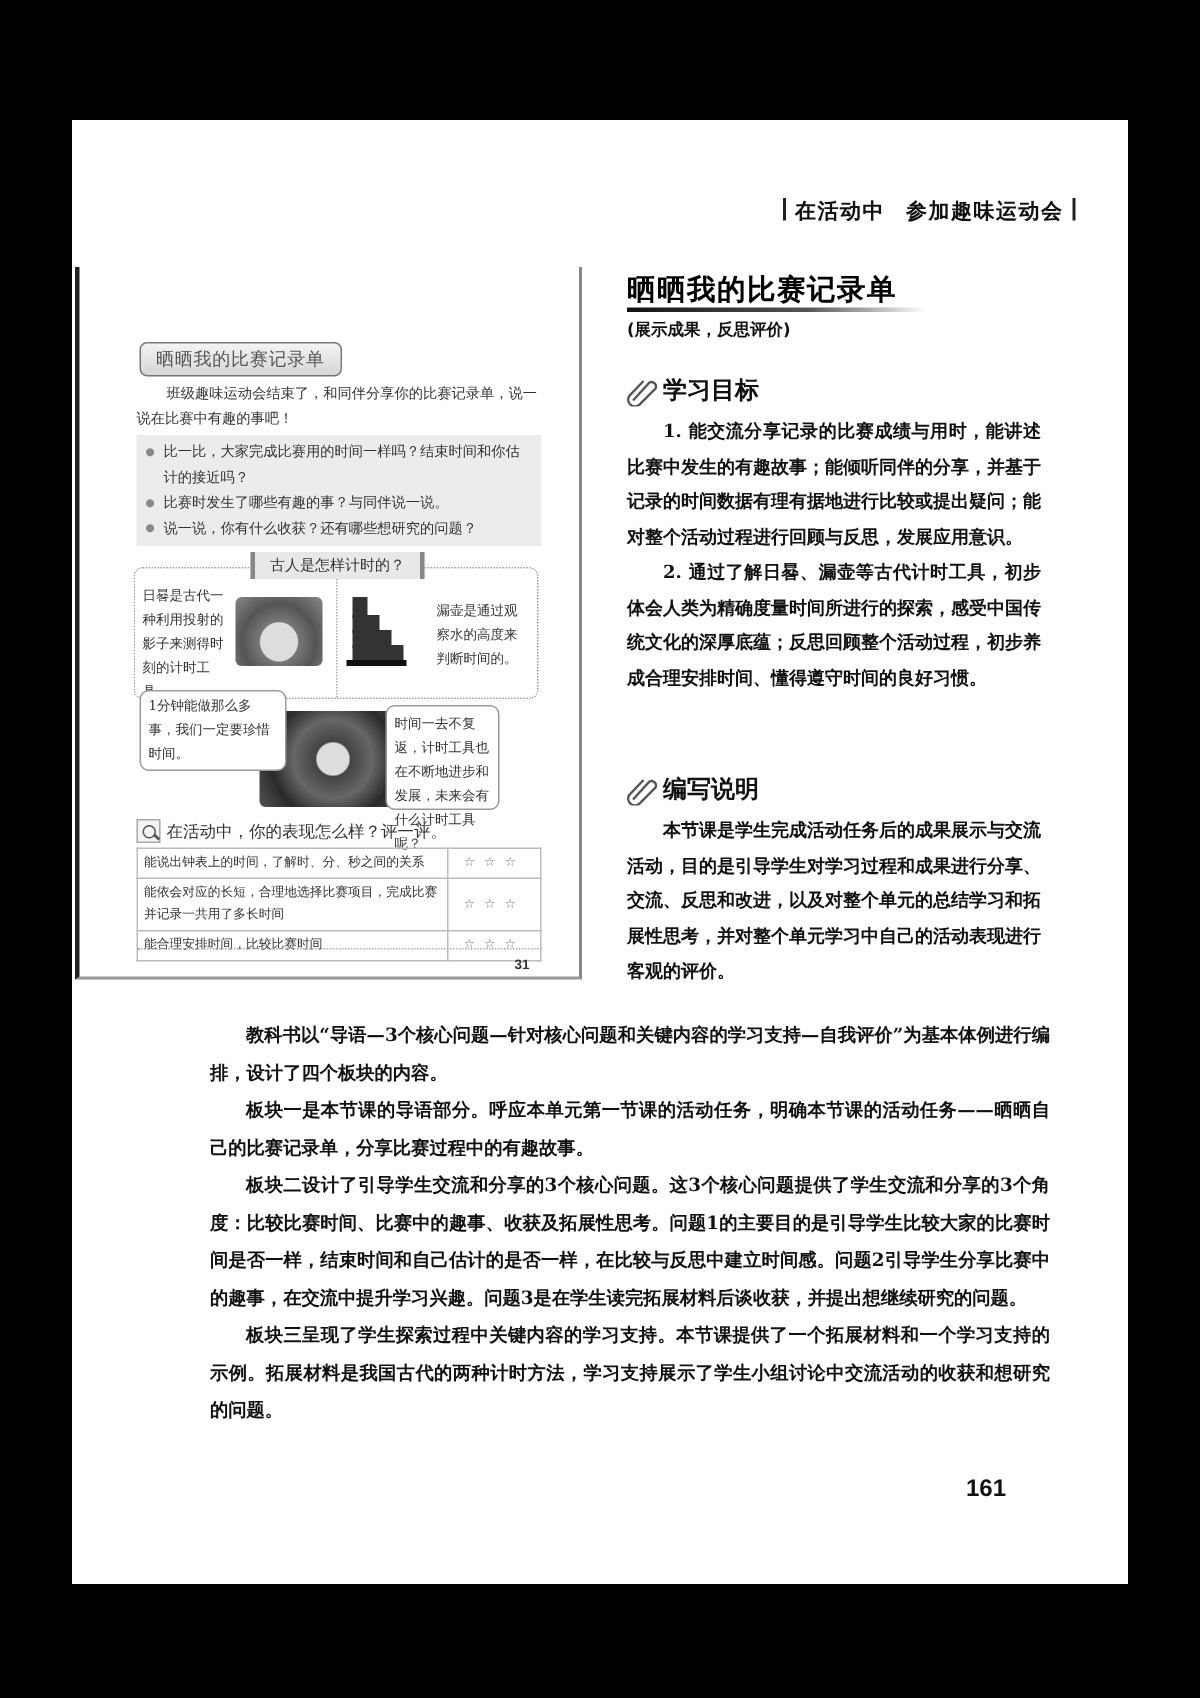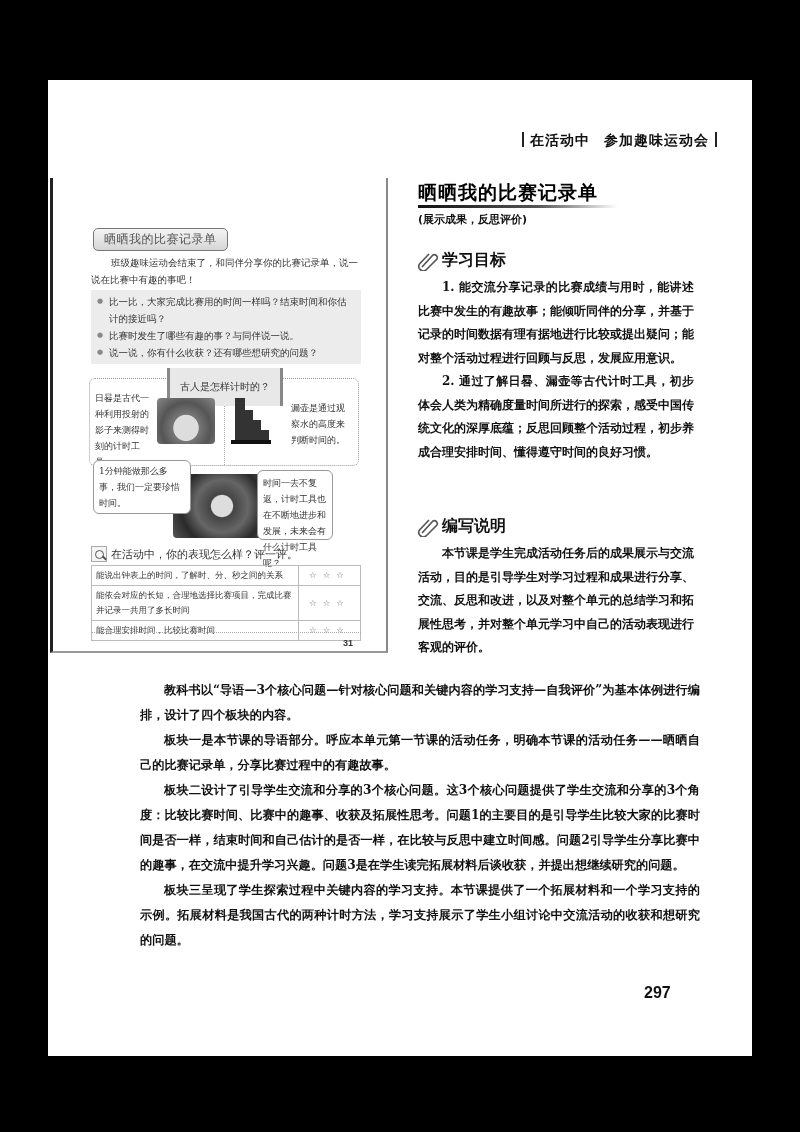--- a/index.html
+++ b/index.html
@@ -16,21 +16,21 @@
   
   .book { position: absolute; left: 2px; top: 98px; width: 338px; height: 475px; border: 2px solid #333; border-top: none; border-right: 2px solid #888; border-bottom: 2px solid #999; border-left: 3px solid #222; background: #fff; }
   .book .pill { position: absolute; left: 40px; top: 50px; padding: 2px 10px; border: 1px solid #777; border-radius: 5px; background: linear-gradient(#f4f4f4,#d6d6d6); font-family: "DejaVu Sans", sans-serif; font-size: 12px; color: #555; letter-spacing: 0.5px; }
   .book .intro { position: absolute; left: 38px; top: 76px; width: 270px; font-size: 9.5px; line-height: 17px; color: #333; text-indent: 20px; }
   .book .qbox { position: absolute; left: 38px; top: 112px; width: 270px; background: #ececec; padding: 3px 6px; font-size: 9.5px; line-height: 17px; color: #333; }
   .book .qbox .q { padding-left: 12px; position: relative; }
   .book .qbox .q::before { content: "●"; position: absolute; left: 0; font-size: 7px; color: #888; }
 
   .book .ancient { position: absolute; left: 36px; top: 200px; width: 270px; height: 88px; border: 1px dotted #999; border-radius: 6px; }
   .book .ancient .divider { position: absolute; left: 134px; top: 0; bottom: 0; border-left: 1px dotted #aaa; }
-  .book .ancient-title { position: absolute; left: 114px; top: 190px; padding: 12px 10px; background: #e8e8e8; border-left: 3px solid #888; border-right: 3px solid #888; font-size: 10px; color: #333; }
+  .book .ancient-title { position: absolute; left: 114px; top: 190px; padding: 2px 10px; background: #e8e8e8; border-left: 3px solid #888; border-right: 3px solid #888; font-size: 10px; color: #333; }
   .book .sundial-text { position: absolute; left: 42px; top: 212px; width: 56px; font-size: 9px; line-height: 16px; color: #333; }
   .book .sundial-img { position: absolute; left: 104px; top: 220px; width: 58px; height: 46px; border-radius: 4px; background: radial-gradient(ellipse at 50% 65%, #ddd 0 30%, #777 32%, #555 60%, #888 100%); }
   .book .clepsydra-img { position: absolute; left: 178px; top: 220px; width: 40px; height: 46px; }
   .book .clepsydra-img div { position: absolute; background: #333; }
   .book .clepsydra-text { position: absolute; left: 238px; top: 222px; width: 62px; font-size: 9px; line-height: 16px; color: #333; }
 
   .book .bubble-left { position: absolute; left: 40px; top: 282px; width: 98px; padding: 2px 5px; border: 1px solid #999; border-radius: 6px; background: #fff; font-size: 9px; line-height: 16px; color: #333; z-index: 2; }
   .book .kids-img { position: absolute; left: 120px; top: 296px; width: 98px; height: 64px; border-radius: 4px; background: radial-gradient(circle at 50% 50%, #ddd 0 18%, #444 20%, #666 45%, #2a2a2a 70%, #555 100%); }
   .book .bubble-right { position: absolute; left: 204px; top: 292px; width: 76px; height: 70px; padding: 4px 5px; border: 1px solid #999; border-radius: 6px; background: #fff; font-size: 9px; line-height: 16px; color: #333; }
 
@@ -144,14 +144,14 @@
       </svg>
     <span>编写说明</span>
   </div>
   <div class="para indent notes">本节课是学生完成活动任务后的成果展示与交流活动，目的是引导学生对学习过程和成果进行分享、交流、反思和改进，以及对整个单元的总结学习和拓展性思考，并对整个单元学习中自己的活动表现进行客观的评价。</div>
 
   <div class="para indent body-text" style="top:598px;">教科书以“导语—3个核心问题—针对核心问题和关键内容的学习支持—自我评价”为基本体例进行编排，设计了四个板块的内容。</div>
   <div class="para indent body-text" style="top:648px;">板块一是本节课的导语部分。呼应本单元第一节课的活动任务，明确本节课的活动任务——晒晒自己的比赛记录单，分享比赛过程中的有趣故事。</div>
   <div class="para indent body-text" style="top:698px;">板块二设计了引导学生交流和分享的3个核心问题。这3个核心问题提供了学生交流和分享的3个角度：比较比赛时间、比赛中的趣事、收获及拓展性思考。问题1的主要目的是引导学生比较大家的比赛时间是否一样，结束时间和自己估计的是否一样，在比较与反思中建立时间感。问题2引导学生分享比赛中的趣事，在交流中提升学习兴趣。问题3是在学生读完拓展材料后谈收获，并提出想继续研究的问题。</div>
   <div class="para indent body-text" style="top:798px;">板块三呈现了学生探索过程中关键内容的学习支持。本节课提供了一个拓展材料和一个学习支持的示例。拓展材料是我国古代的两种计时方法，学习支持展示了学生小组讨论中交流活动的收获和想研究的问题。</div>
 
-  <div class="page-number">297</div>
+  <div class="page-number">161</div>
 </div>
 
 </body></html>

